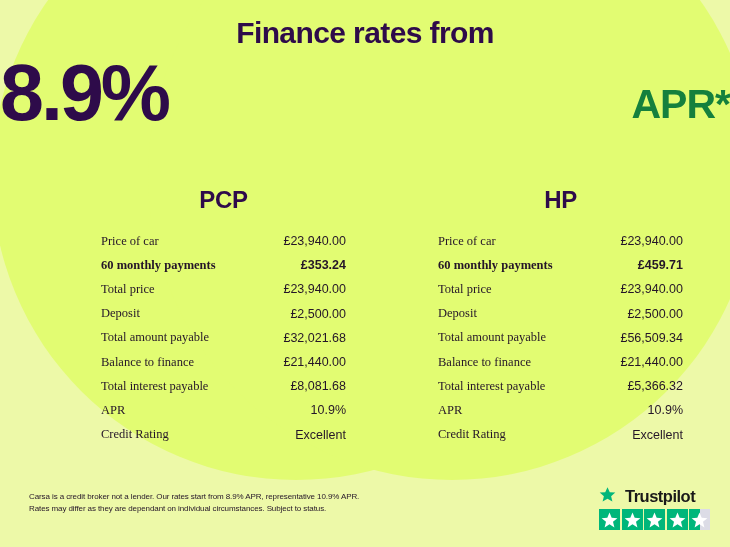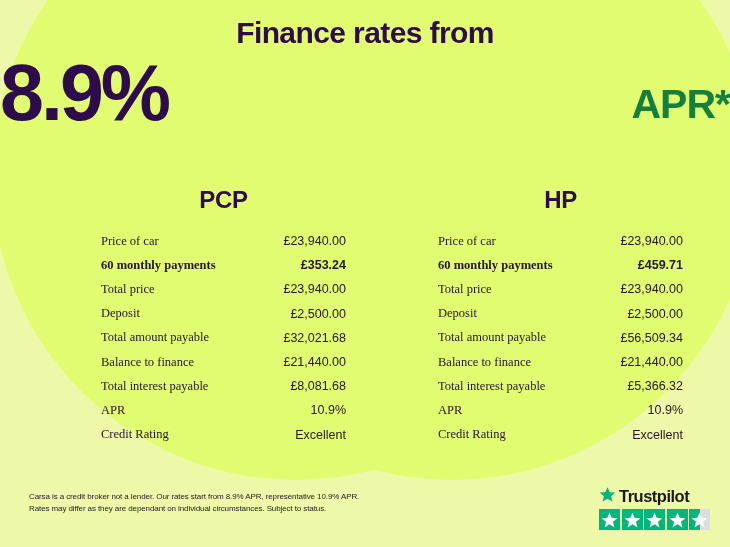--- a/index.html
+++ b/index.html
@@ -126,21 +126,21 @@
   #trustpilot {
     position: absolute;
     right: 17px;
     top: 486px;
     width: 114px;
   }
   #trustpilot-head {
     display: flex;
     align-items: center;
     justify-content: flex-start;
-    gap: 3px;
+    gap: 9px;
     height: 20px;
   }
   #trustpilot-wordmark {
     font-size: 16.5px;
     font-weight: bold;
     letter-spacing: -0.5px;
     color: #191919;
     line-height: 1;
   }
   #trustpilot-stars {

